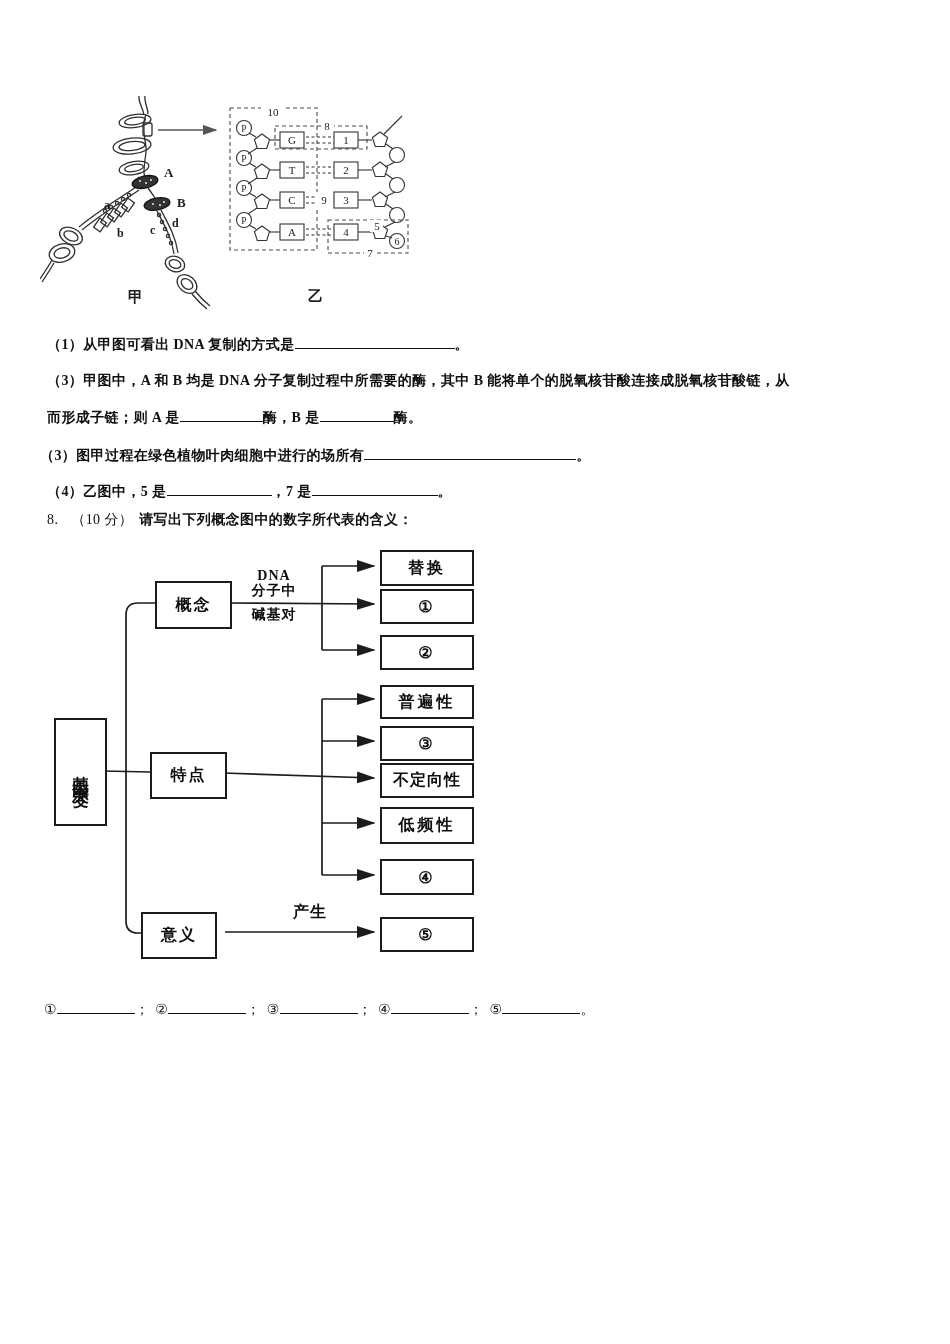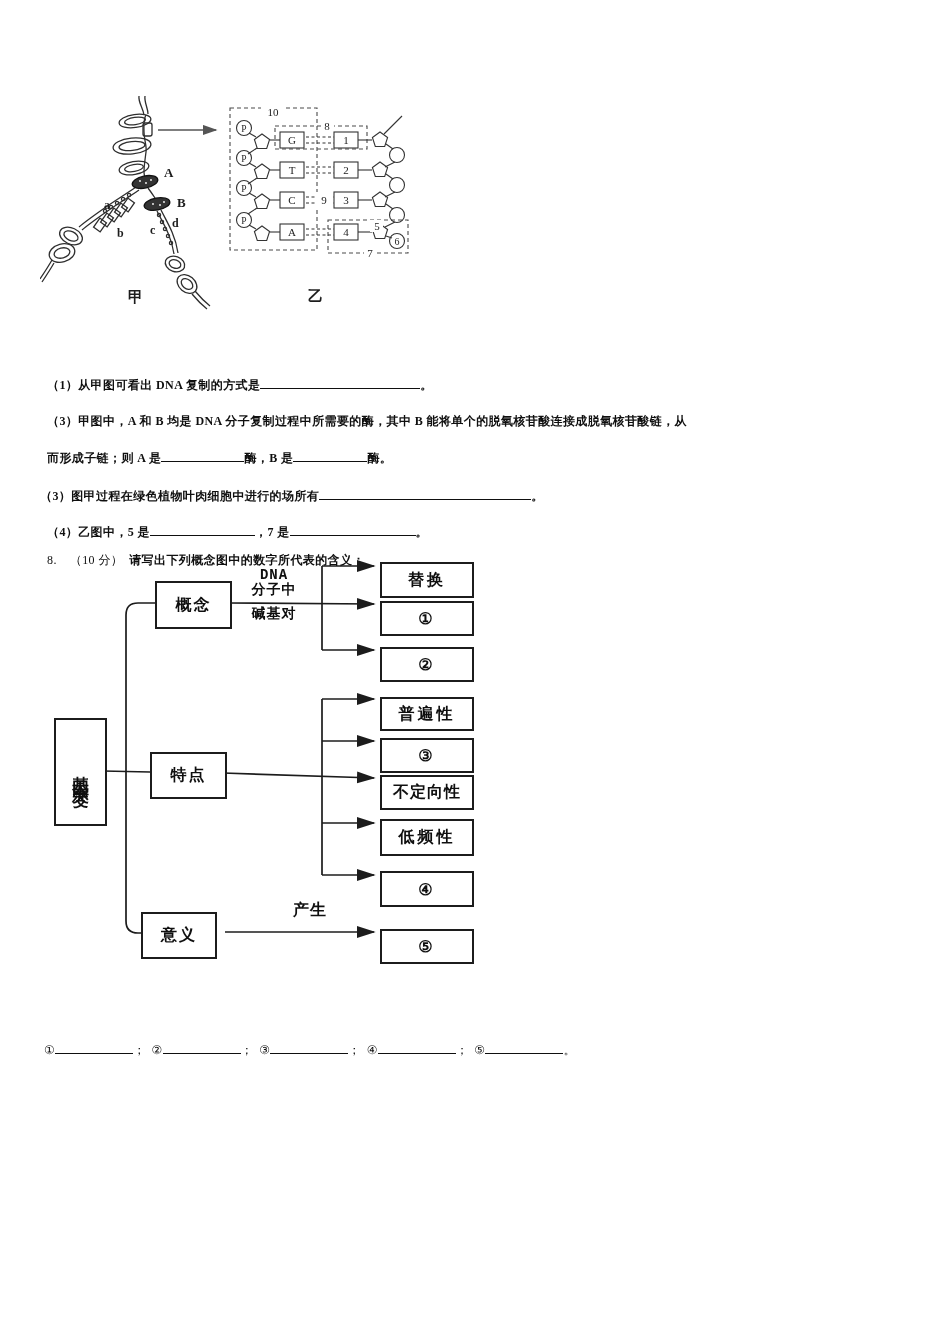--- a/index.html
+++ b/index.html
@@ -1,31 +1,31 @@
 <!DOCTYPE html>
 <html><head>
 <meta charset="utf-8">
 <style>
   html,body{margin:0;padding:0;background:#e8e8e8;}
   .page{position:relative;width:950px;height:1344px;background:#ffffff;margin:0 auto;
         font-family:"Liberation Serif","DejaVu Serif",serif;color:#0f0f0f;overflow:hidden;}
-  .tl{position:absolute;white-space:nowrap;font-size:12px;font-weight:bold;letter-spacing:0.4px;line-height:22px;margin-top:40px;}
+  .tl{position:absolute;white-space:nowrap;font-size:14px;font-weight:bold;letter-spacing:0.4px;line-height:22px;}
   .tl .num{font-weight:normal;margin-right:13px;}
   .tl .score{font-weight:normal;margin-right:6px;}
   .blank{display:inline-block;height:0.9em;border-bottom:1.6px solid #0f0f0f;vertical-align:baseline;}
   .fig{position:absolute;left:40px;top:88px;}
   .cmap{position:absolute;left:40px;top:540px;width:460px;height:430px;}
   .cmap svg{position:absolute;left:0;top:0;}
   .cbox{position:absolute;border:2px solid #1c1c1c;background:#fff;display:flex;align-items:center;
         justify-content:center;font-weight:bold;font-size:16px;letter-spacing:2px;}
-  .cbox.right{letter-spacing:3px;margin-top:12px;}
+  .cbox.right{letter-spacing:3px;}
   .rootbox{position:absolute;border:2.5px solid #1c1c1c;background:#fff;display:flex;align-items:center;
         justify-content:center;font-weight:bold;font-size:17px;}
   .rootbox span{writing-mode:vertical-rl;text-orientation:upright;letter-spacing:5px;}
-  .edge{position:absolute;font-weight:bold;font-size:14px;text-align:center;letter-spacing:1px;line-height:15px;font-family:Liberation Mono, monospace;}
+  .edge{position:absolute;font-weight:bold;font-size:14px;text-align:center;letter-spacing:1px;line-height:15px;}
   svg text{font-family:"Liberation Serif","DejaVu Serif",serif;fill:#1c1c1c;}
 </style>
 </head>
 <body>
 
 <div class="page">
 
   <svg class="fig" width="390" height="225" viewBox="0 0 390 225">
     <defs>
       <marker id="ahg" markerWidth="10" markerHeight="8" refX="9" refY="3.5" orient="auto">

